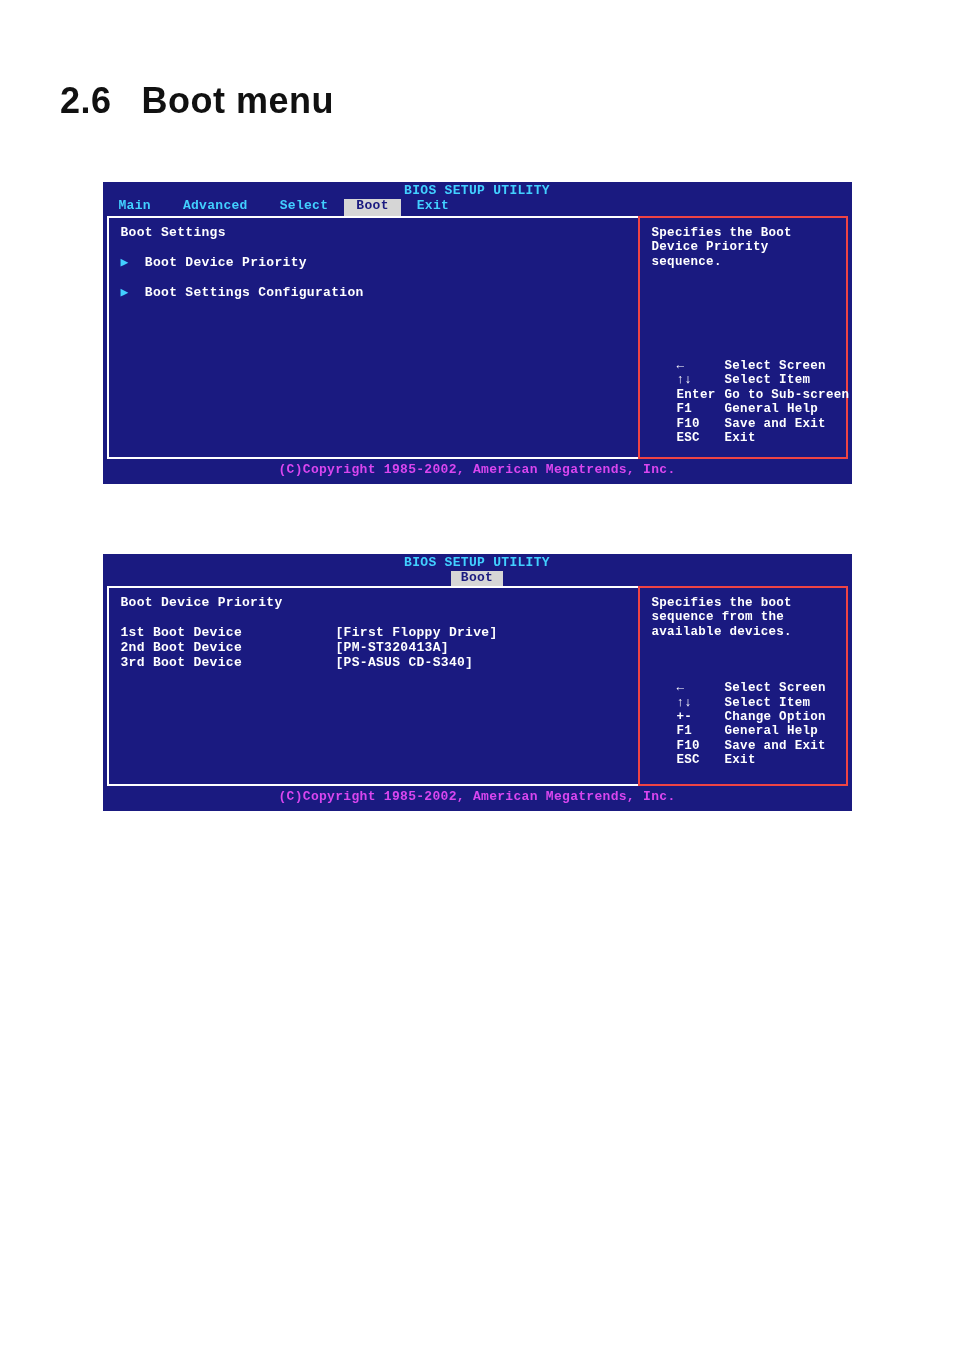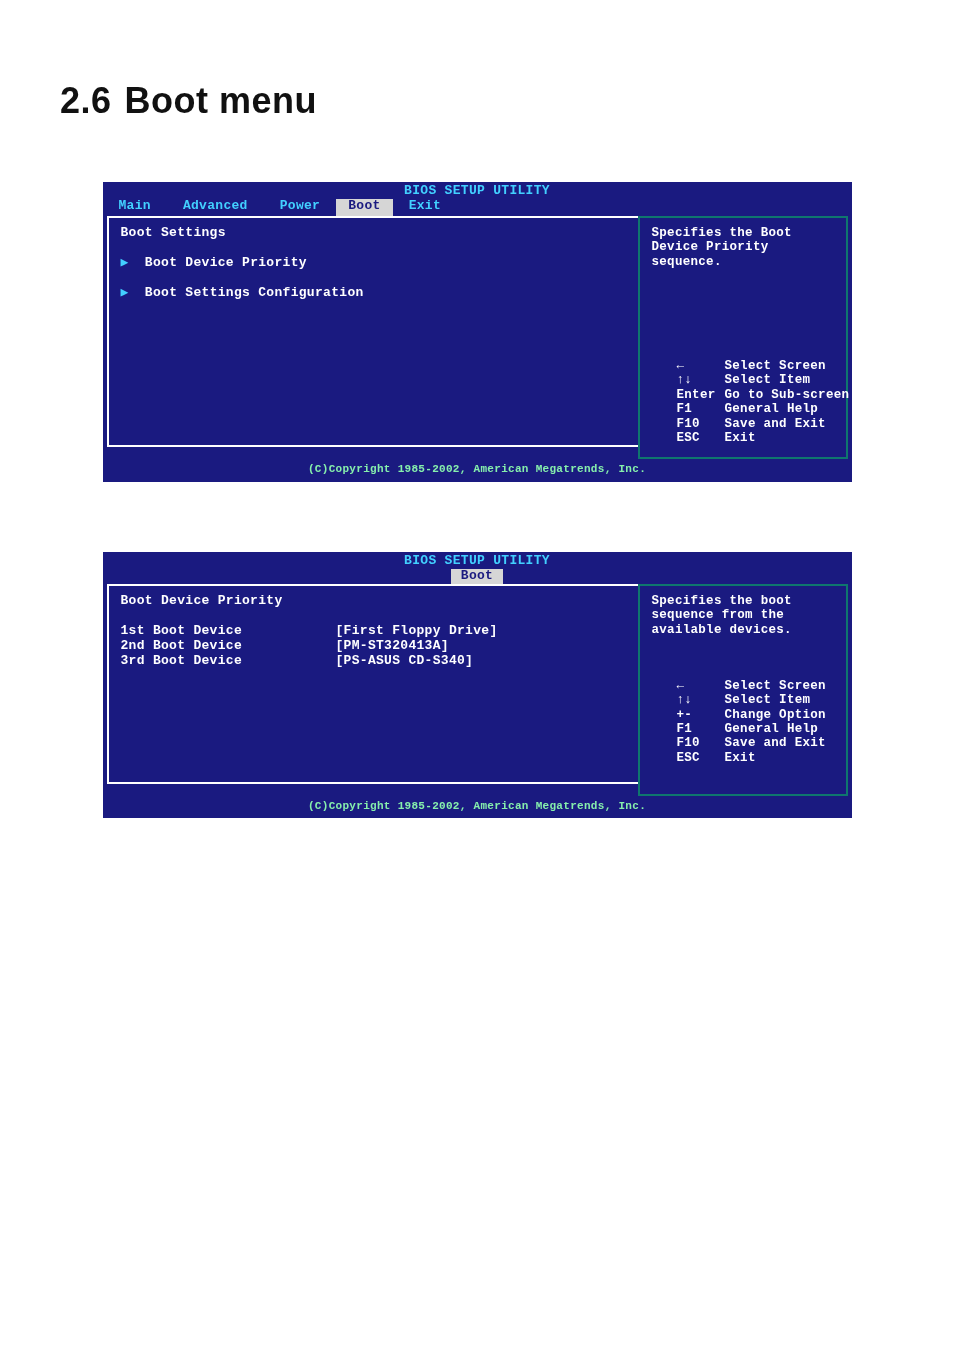--- a/index.html
+++ b/index.html
@@ -14,21 +14,21 @@
   .section-heading {
     font-family: "Arial Black", Arial, sans-serif;
     font-weight: 900;
     font-size: 36px;
     letter-spacing: 0.5px;
     margin: 30px 0 60px 60px;
     color: #111;
   }
   .section-heading .num {
     display: inline-block;
-    margin-right: 13px;
+    margin-right: 30px;
   }
 
   .bios-box {
     width: 749px;
     margin: 0 auto 70px auto;
     background: #1a1a80;
     font-family: "Lucida Console", "Courier New", monospace;
     font-size: 13px;
     line-height: 1.15;
     font-weight: bold;
@@ -69,28 +69,28 @@
     align-items: stretch;
   }
   .bios-left {
     flex: 1;
     background: #1a1a80;
     padding: 8px 10px 20px 12px;
     border-top: 2px solid #fff;
     border-left: 2px solid #fff;
     border-bottom: 2px solid #fff;
     border-right: none;
-    margin: 0 0 12px 4px;
+    margin: 0 0 0 4px;
     min-height: 200px;
   }
   .bios-right {
     width: 210px;
     background: #1a1a80;
     padding: 8px 10px 12px 12px;
-    border: 2px solid #0f766e;
+    border: 2px solid #ef4444;
     margin: 0 4px 0 0;
     font-size: 12.5px;
   }
   .item-line {
     white-space: pre;
     color: #fff;
   }
   .item-line .tri {
     color: #42d0ff;
   }
@@ -99,45 +99,45 @@
   }
   .help-block {
     margin-top: 90px;
   }
   .help-line { white-space: pre; margin-left: 25px; }
   .help-key { display:inline-block; width: 48px; }
   .sym { color: #fff; }
 
   .bios-footer {
     text-align: center;
-    color: #86efac;
+    color: #d946ef;
     background: #1a1a80;
     padding: 2px 0 6px 0;
     border-top: 2px solid #1a1a80;
-    font-size: 11px;
+    font-size: 13px;
   }
 
   .kv-row { display:flex;gap:35px; }
   .kv-label { width: 180px; }
   .kv-val { }
 </style>
 </head>
 <body>
 
 <h1 class="section-heading">
   <span class="num">2.6</span><span>Boot menu</span>
 </h1>
 
 <div class="bios-box">
   <div class="bios-header">
     <span class="bios-title">BIOS SETUP UTILITY</span>
     <div class="bios-tabs">
       <span class="bios-tab">Main</span>
       <span class="bios-tab">Advanced</span>
-      <span class="bios-tab">Power</span>
+      <span class="bios-tab">Select</span>
       <span class="bios-tab sel">Boot</span>
       <span class="bios-tab">Exit</span>
     </div>
   </div>
   <div class="bios-body">
     <div class="bios-left">
       <div class="item-line item-sel">Boot Settings</div>
       <div class="item-line">&nbsp;</div>
       <div class="item-line"><span class="tri">▶  </span><span>Boot Device Priority</span></div>
       <div class="item-line">&nbsp;</div>

